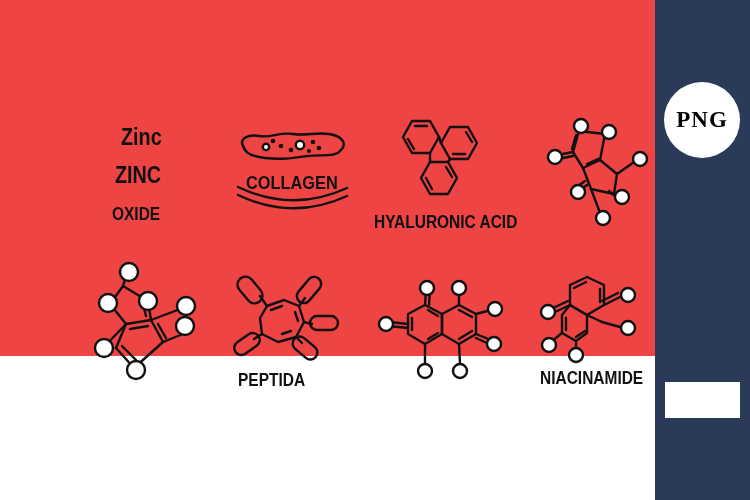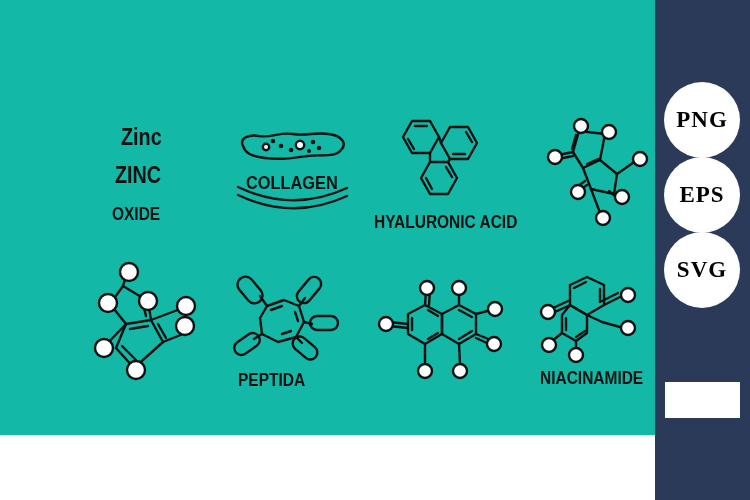--- a/index.html
+++ b/index.html
@@ -1,17 +1,17 @@
 <!DOCTYPE html>
 <html><head>
 <meta charset="utf-8">
 <style>
   html,body{margin:0;padding:0;}
   body{width:750px;height:500px;position:relative;overflow:hidden;background:#ffffff;font-family:"Liberation Sans",sans-serif;}
-  .canvas{position:absolute;left:0;top:0;width:655px;height:435px;background:#14b8a6;}
+  .canvas{position:absolute;left:0;top:0;width:655px;height:356px;background:#ef4444;}
   .lbl{position:absolute;font-family:"Liberation Sans",sans-serif;font-weight:bold;color:#111;white-space:nowrap;transform:scaleX(0.86);transform-origin:left top;}
   svg.mol{position:absolute;overflow:visible;}
   svg.mol *{fill:none;stroke:#111;stroke-width:2.4;stroke-linecap:round;stroke-linejoin:round;}
   svg.mol circle{fill:#fff;}
   svg.mol .dot{fill:#111;stroke:none;}
   .sidebar{position:absolute;left:655px;top:0;width:95px;height:500px;background:#2b3a58;}
   .badge{position:absolute;left:9px;width:76px;height:76px;border-radius:50%;background:#fff;display:flex;align-items:center;justify-content:center;}
   .badge span{font-family:Liberation Serif, serif;font-weight:bold;font-size:23px;color:#000;letter-spacing:1px;}
   .blank{position:absolute;left:10px;top:382px;width:75px;height:36px;background:#fff;}
 </style>
@@ -176,20 +176,14 @@
     <circle cx="9" cy="70" r="7"></circle>
     <circle cx="36" cy="80" r="7"></circle>
   </svg>
   <div class="lbl" style="left:540px;top:368px;font-size:18px;">NIACINAMIDE</div>
 </div>
 
 <div class="sidebar">
   <div class="badge" style="top:82px;">
       <span>PNG</span>
     </div>
-  <div class="badge" style="top:157px;">
-      <span>EPS</span>
-    </div>
-  <div class="badge" style="top:232px;">
-      <span>SVG</span>
-    </div>
   <div class="blank"></div>
 </div>
 
 </body></html>

